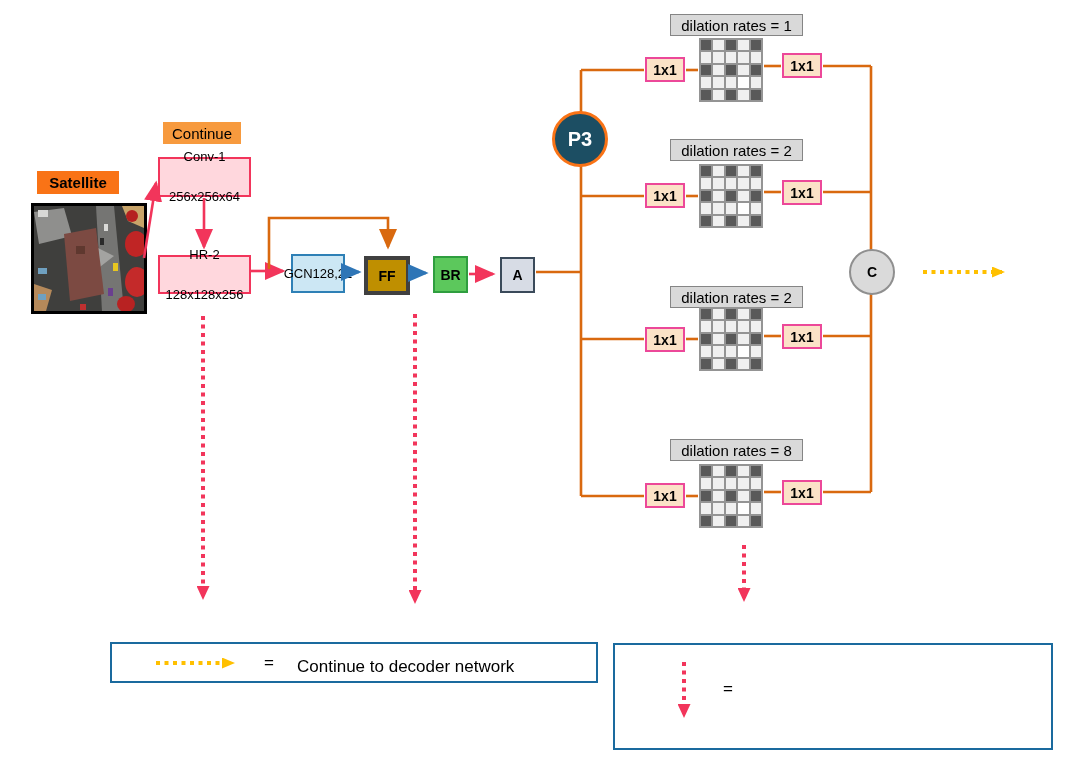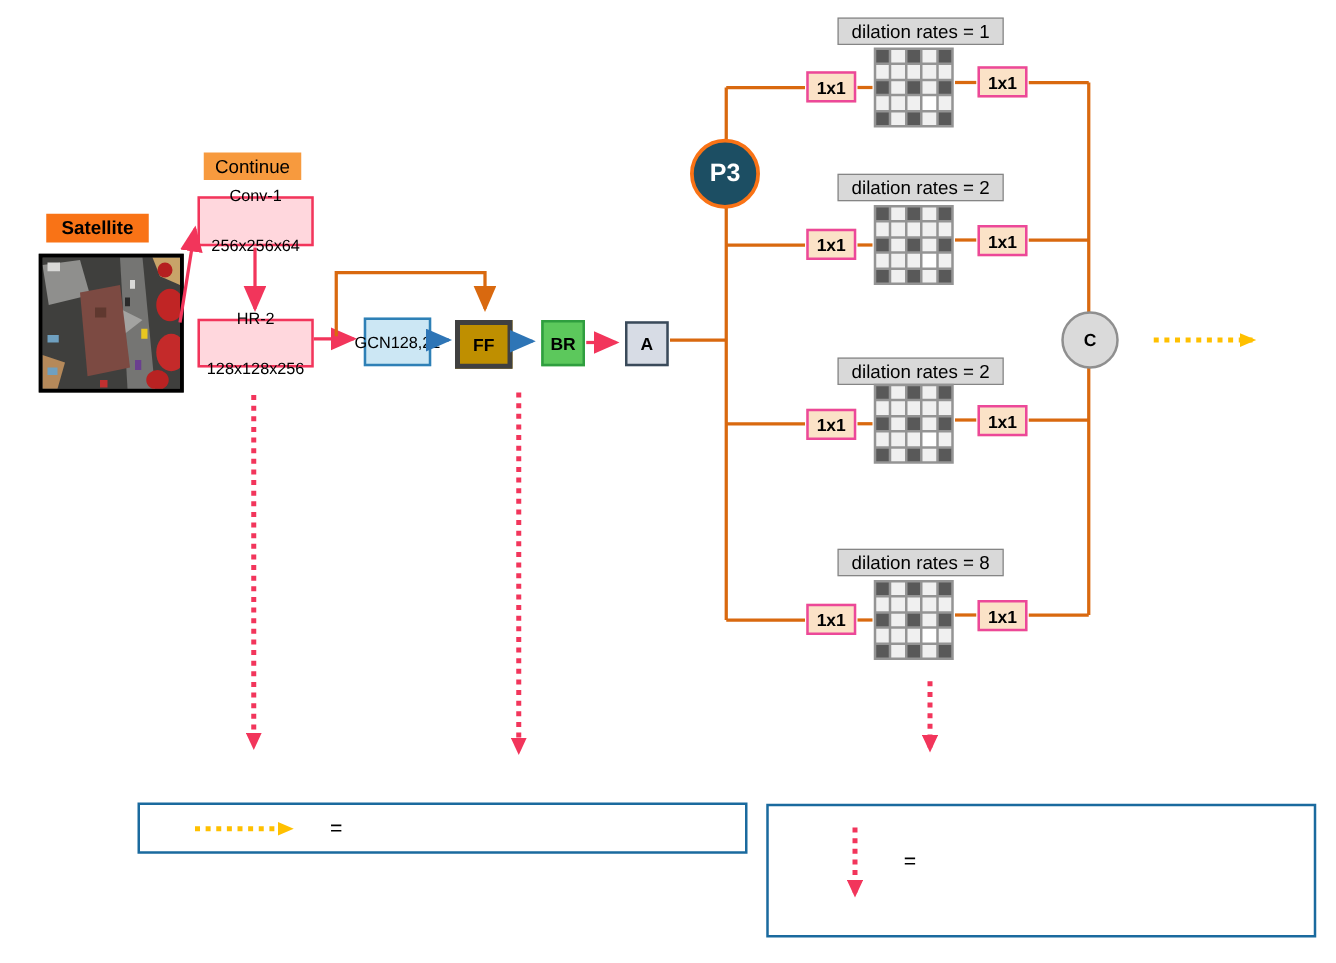--- a/index.html
+++ b/index.html
@@ -33,20 +33,21 @@
   .leg-eq{position:absolute;font-size:17px;}
   .leg-text{position:absolute;font-size:17px;line-height:27px;text-align:left;}
 </style>
 </head>
 <body>
 
 <div class="canvas">
 
   <div class="abs legend legend-decoder">
     <span class="leg-eq" style="left:152px;top:9px;">=</span>
+    <span class="leg-text" style="left:185px;top:9px;">Continue to decoder network</span>
   </div>
   <div class="abs legend legend-repeat">
     <span class="leg-eq" style="left:108px;top:34px;">=</span>
   </div>
 
   <svg class="overlay" width="1069" height="770" viewBox="0 0 1069 770">
     <defs>
       <marker id="mC" markerWidth="9" markerHeight="8" refX="7" refY="3.5" orient="auto">
           <path d="M0,0 L8,3.5 L0,7 Z" fill="#F2355B"></path>
         </marker>

